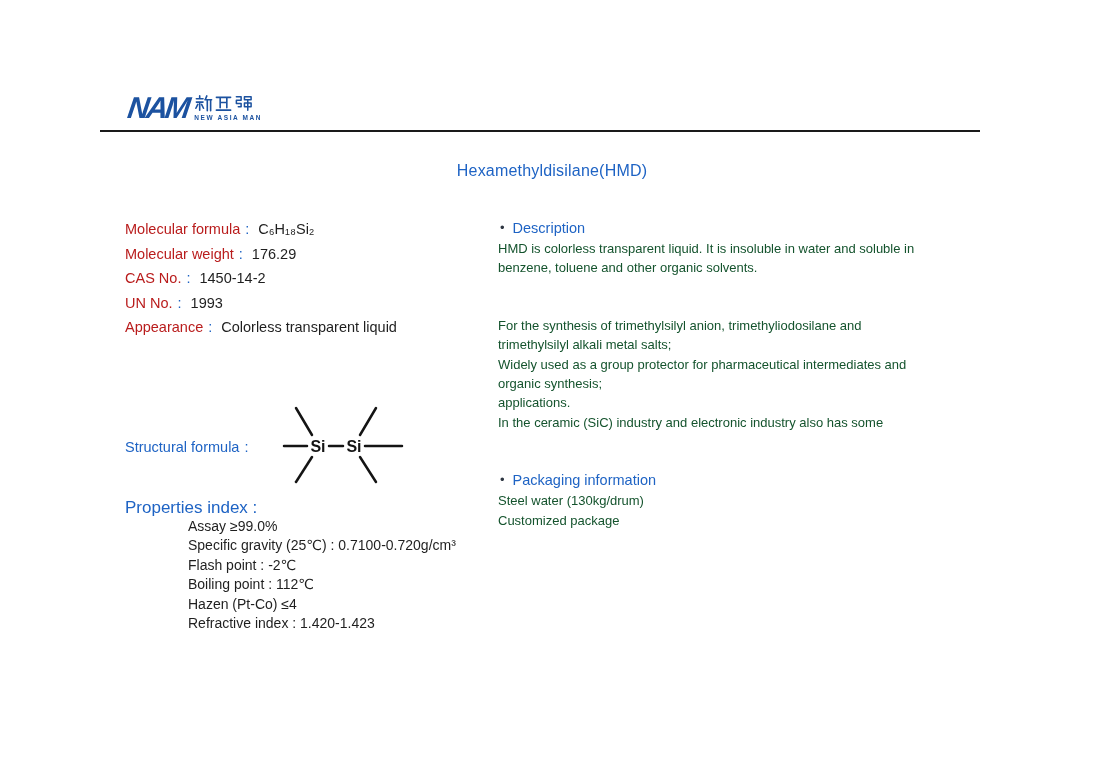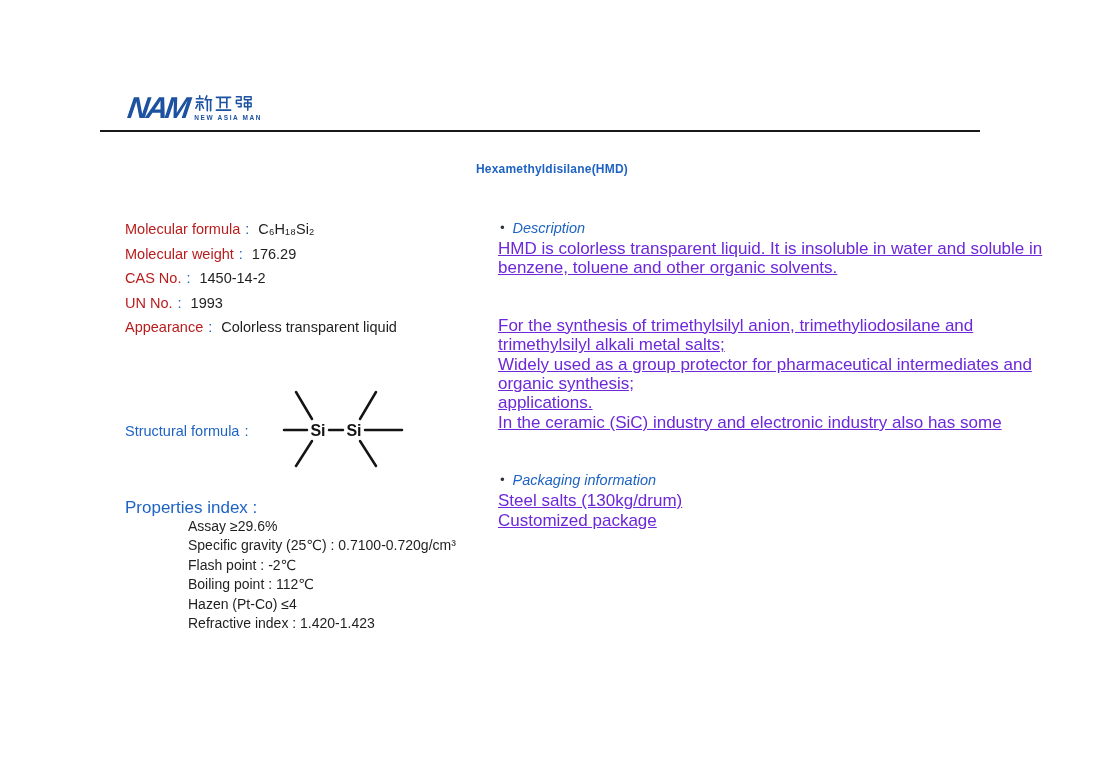--- a/index.html
+++ b/index.html
@@ -25,46 +25,46 @@
   .logo-subtitle {
     font-size:6.5px; font-weight:bold; letter-spacing:1.6px;
     color:#1c52a0; margin-top:1px; white-space:nowrap;
   }
 
   .rule { left:100px; top:130px; width:880px; height:2px; background:#1a1a1a; }
 
   
   .doc-title {
     left:0; top:162px; width:1104px; text-align:center;
-    font-size:12px; font-weight:700; color:#1e63c4; letter-spacing:0.2px;
+    font-size:16px; font-weight:400; color:#1e63c4; letter-spacing:0.2px;
   }
 
   
   .fields { left:125px; top:217px; width:370px; }
   .field-row { height:24.6px; line-height:24.6px; font-size:14.5px; white-space:nowrap; }
   .f-label { color:#b91c1c; }
   .f-colon { color:#1e63c4; margin:0 9px 0 5px; }
   .f-value { color:#1f1f1f; }
 
-  .struct-row { left:125px; top:386px; width:300px; height:84px; }
+  .struct-row { left:125px; top:402px; width:300px; height:84px; }
   .struct-label { position:absolute; left:0; top:37px; font-size:14.5px; color:#1e63c4; white-space:nowrap; }
   .struct-colon { color:#1e63c4; margin-left:5px; }
   .struct-svg { position:absolute; left:156px; top:2px; }
 
   .properties-heading { left:125px; top:498px; font-size:17px; color:#1e63c4; white-space:nowrap; }
   .properties-items { left:188px; top:517px; width:340px; }
   .prop-line { line-height:19.4px; font-size:14px; color:#1f1f1f; white-space:nowrap; }
 
   
   .right-col { left:498px; top:218px; width:600px; }
   .section { margin-bottom:38px; }
-  .sec-header { line-height:20px; margin-bottom:1px; padding-left:2px; white-space:nowrap;font-style:italic; }
+  .sec-header { line-height:20px; margin-bottom:1px; padding-left:2px; white-space:nowrap; }
   .bullet { color:#2e3642; font-size:13px; margin-right:8px; vertical-align:1px; }
   .sec-title { color:#1e63c4; font-size:14.5px; }
-  .line { line-height:19.4px; font-size:17px; color:#6d28d9; white-space:nowrap;text-decoration:underline; }
+  .line { line-height:19.4px; font-size:13px; color:#14532d; white-space:nowrap; }
 </style>
 </head>
 <body>
 
 <div class="abs logo">
   <span class="logo-acronym">NAM</span>
   <span class="logo-cjk-wrap" title="新亞強">
     <span class="logo-cjk">
 
       <svg width="19" height="19" viewBox="0 0 20 20" fill="none" stroke="#1c52a0" stroke-width="1.7" stroke-linecap="round">
@@ -111,21 +111,21 @@
     </g>
     <g fill="#141414" font-size="16" font-weight="600" text-anchor="middle" font-family="Liberation Sans, DejaVu Sans, sans-serif">
       <text x="37" y="48">Si</text>
       <text x="73" y="48">Si</text>
     </g>
   </svg>
 </div>
 
 <div class="abs properties-heading">Properties index :</div>
 <div class="abs properties-items">
-    <div class="prop-line">Assay ≥29.6%</div>
+    <div class="prop-line">Assay ≥99.0%</div>
     <div class="prop-line">Specific gravity (25℃) : 0.7100-0.720g/cm³</div>
     <div class="prop-line">Flash point : -2℃</div>
     <div class="prop-line">Boiling point : 112℃</div>
     <div class="prop-line">Hazen (Pt-Co) ≤4</div>
     <div class="prop-line">Refractive index : 1.420-1.423</div>
   </div>
 
 <div class="abs right-col">
     <div class="section">
       <div class="sec-header"><span class="bullet">•</span><span class="sec-title">Description</span></div>
@@ -140,17 +140,17 @@
         <div class="line">trimethylsilyl alkali metal salts;</div>
         <div class="line">Widely used as a group protector for pharmaceutical intermediates and</div>
         <div class="line">organic synthesis;</div>
         <div class="line">applications.</div>
         <div class="line">In the ceramic (SiC) industry and electronic industry also has some</div>
       </div>
     </div>
     <div class="section">
       <div class="sec-header"><span class="bullet">•</span><span class="sec-title">Packaging information</span></div>
       <div class="sec-lines">
-        <div class="line">Steel salts (130kg/drum)</div>
+        <div class="line">Steel water (130kg/drum)</div>
         <div class="line">Customized package</div>
       </div>
     </div>
   </div>
 
 </body></html>

